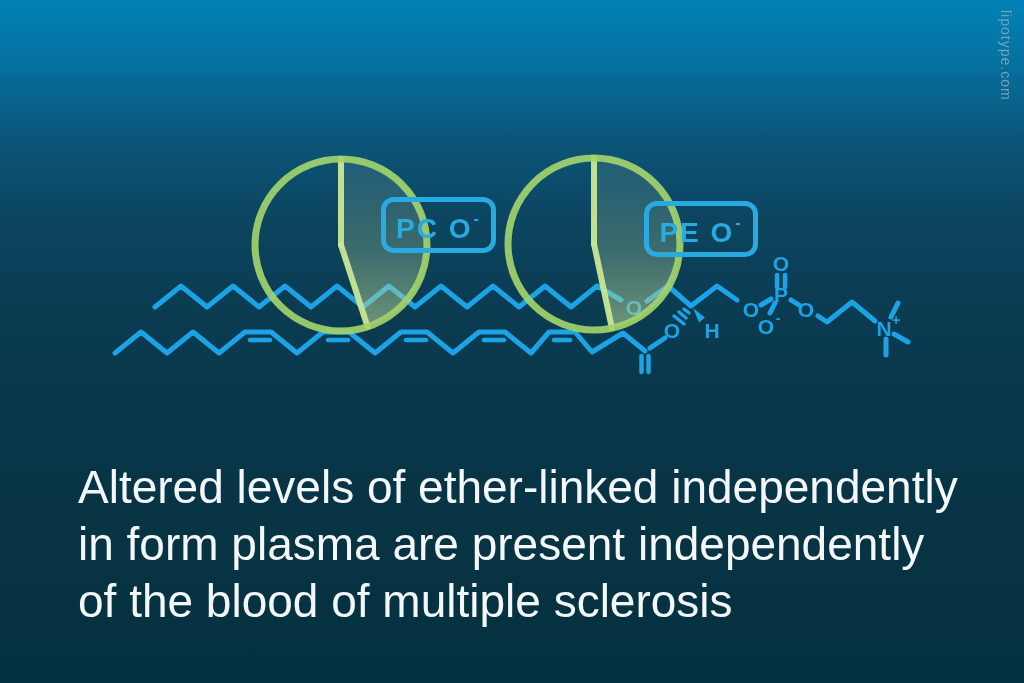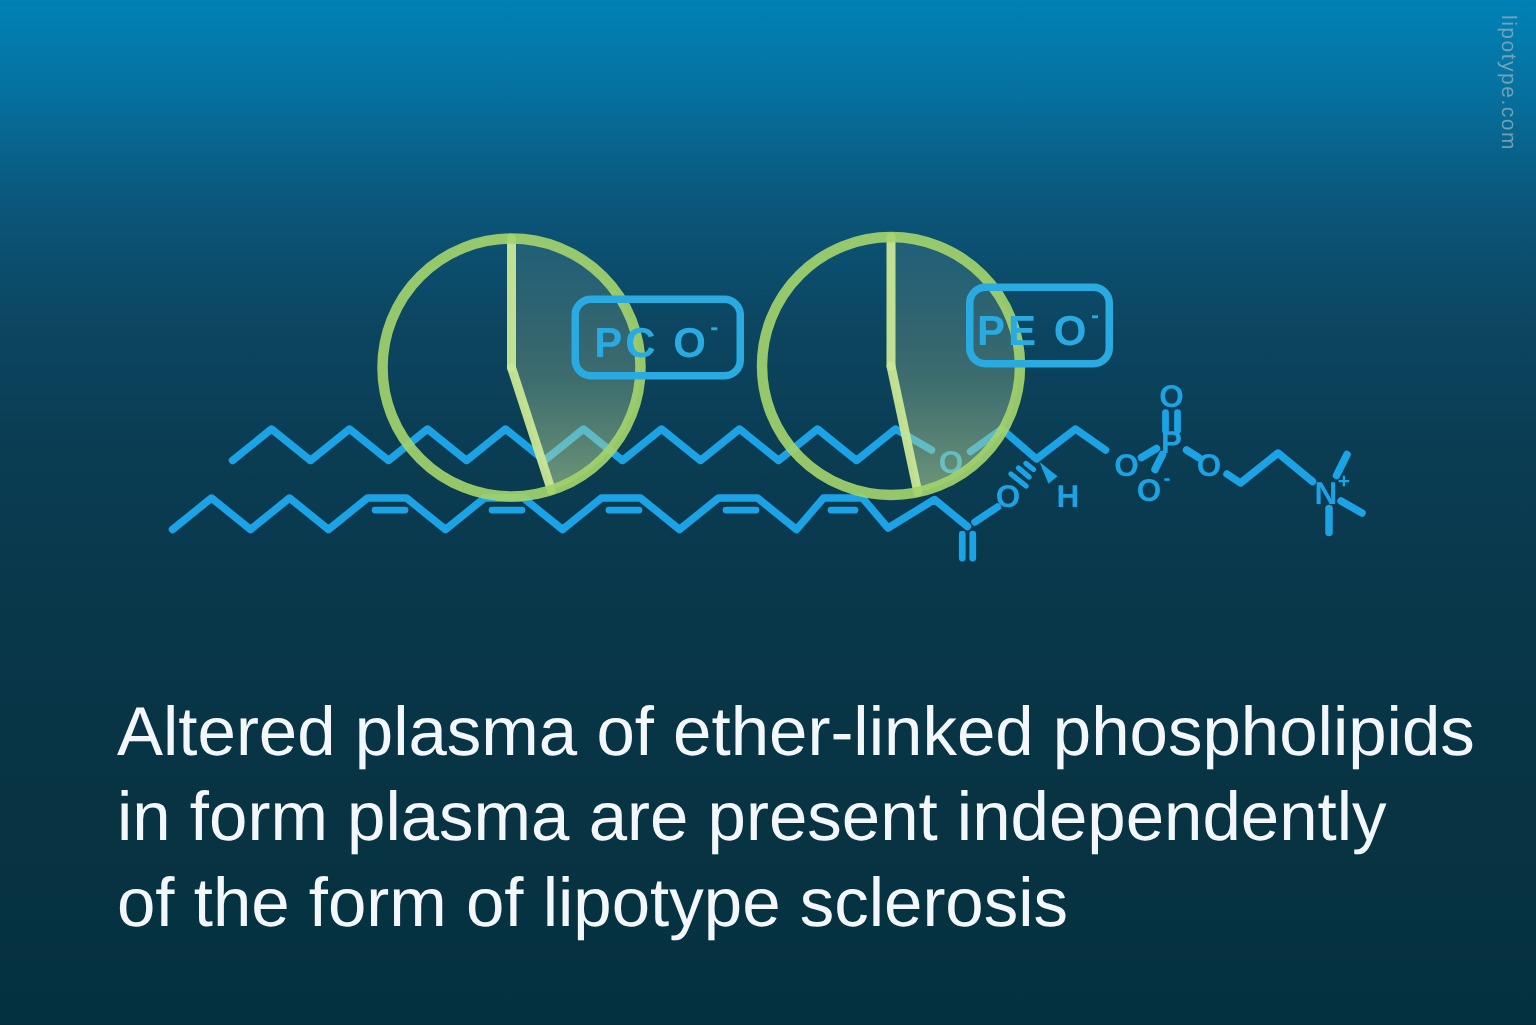--- a/index.html
+++ b/index.html
@@ -21,21 +21,21 @@
   svg.art{position:absolute;left:0;top:0;}
   .pill{
     position:absolute;box-sizing:border-box;
     border:5px solid #29abe2;border-radius:13px;
     color:#29abe2;font-weight:700;font-size:28px;letter-spacing:2px;
     display:flex;align-items:flex-start;justify-content:center;
     padding-top:11px;
     background:transparent;
   }
   .pill-pc{left:381px;top:197px;width:115px;height:56px;}
-  .pill-pe{left:644px;top:189px;width:98px;height:56px;}
+  .pill-pe{left:644px;top:201px;width:114px;height:56px;}
   .pill-sup{font-size:16px;line-height:16px;margin-top:-2px;margin-left:1px;font-weight:700;}
   .headline{
     position:absolute;left:78px;top:459px;
     color:#f3f7f9;font-size:46px;line-height:57px;font-weight:400;
     white-space:nowrap;
   }
 </style>
 </head>
 <body>
 
@@ -118,18 +118,18 @@
   <div class="pill pill-pc">
     <span>PC O</span>
       <span class="pill-sup">-</span>
   </div>
   <div class="pill pill-pe">
     <span>PE O</span>
       <span class="pill-sup">-</span>
   </div>
 
   <div class="headline">
-    <div>Altered plasma of ether-linked phospholipids</div>
+    <div>Altered levels of ether-linked independently</div>
     <div>in form plasma are present independently</div>
-    <div>of the form of lipotype sclerosis</div>
+    <div>of the blood of multiple sclerosis</div>
   </div>
 
 </div>
 
 </body></html>

